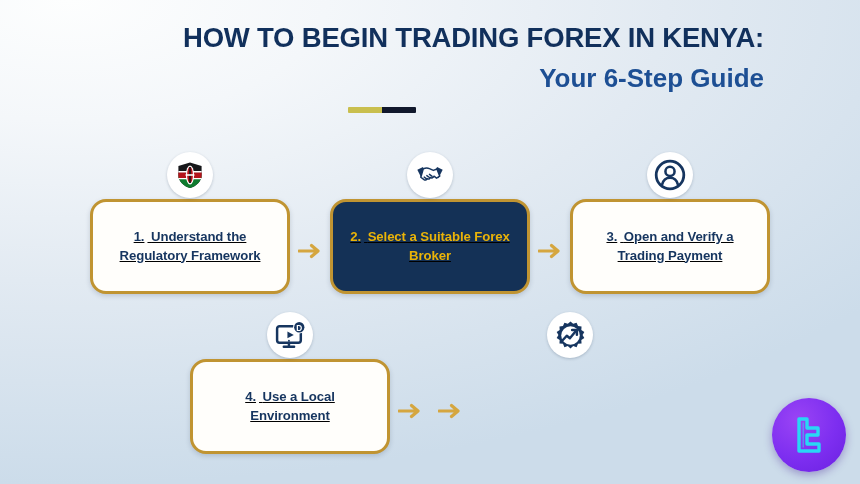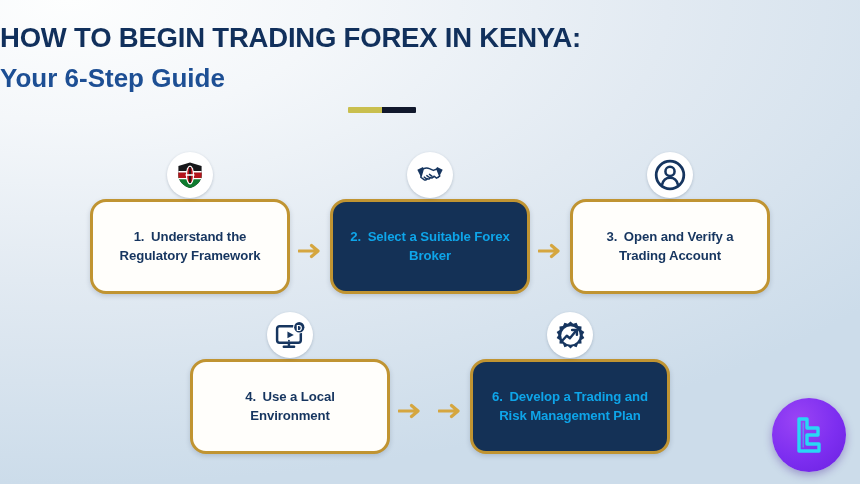--- a/index.html
+++ b/index.html
@@ -21,21 +21,21 @@
       radial-gradient(ellipse 120% 100% at 8% 0%, #fdfefe 0%, #f4f7fa 25%, #e2eaf2 58%, #ccdcea 100%);
     overflow: hidden;
   }
 
   
   .title-block {
     position: absolute;
     top: 22px;
     left: 0;
     width: 764px;
-    text-align: left;
+    text-align: right;
   }
   .title-line1 {
     font-size: 27.5px;
     font-weight: bold;
     color: #11305c;
     letter-spacing: -0.2px;
     line-height: 1.15;
     white-space: nowrap;
   }
   .title-line2 {
@@ -82,37 +82,38 @@
     top: 47px;
     width: 200px;
     height: 95px;
     box-sizing: border-box;
     border: 3px solid #c09432;
     border-radius: 16px;
     display: flex;
     align-items: center;
     justify-content: center;
     box-shadow: 0 2px 5px rgba(25, 45, 80, 0.18);
+    text-decoration: underline;
   }
   .card.light {
     background: #fffefb;
   }
   .card.dark {
     background: #143156;
   }
   .card-text {
     padding: 0 11px;
     text-align: center;
     font-size: 13.2px;
     font-weight: bold;
     line-height: 1.42;
     letter-spacing: -0.1px;
   }
   .card.light .card-text { color: #16355f; }
-  .card.dark .card-text { color: #0ea5e9; text-align: center; }
+  .card.dark .card-text { color: #eab308; text-align: center; }
 
   
   .card-num { margin-right: 3px; }
 
   
   .icon-badge {
     position: absolute;
     top: 0px;
     left: 50%;
     transform: translateX(-50%);
@@ -225,21 +226,21 @@
       <div class="arrow">
         <svg width="24" height="18" viewBox="0 0 24 18">
           <path d="M1 9 H16 M13.5 3.5 L20 9 L13.5 14.5" fill="none" stroke="#d5a63f" stroke-width="3.2" stroke-linecap="round" stroke-linejoin="round"></path>
         </svg>
       </div>
 
       <div class="cell">
         <div class="card light">
           <div class="card-text">
             <span class="card-num">3.</span>
-            <span>Open and Verify a Trading Account</span>
+            <span>Open and Verify a Trading Payment</span>
           </div>
         </div>
         <div class="icon-badge">
           <svg width="34" height="34" viewBox="0 0 32 32">
             <circle cx="16" cy="16" r="13" fill="none" stroke="#16355f" stroke-width="2.6"></circle>
             <circle cx="16" cy="12.6" r="4.3" fill="none" stroke="#16355f" stroke-width="2.4"></circle>
             <path d="M8.6 25 C9.6 20.6 12.4 18.6 16 18.6 C19.6 18.6 22.4 20.6 23.4 25" fill="none" stroke="#16355f" stroke-width="2.4" stroke-linecap="round"></path>
           </svg>
         </div>
       </div>
@@ -274,26 +275,20 @@
       </div>
 
 
       <div class="arrow">
         <svg width="24" height="18" viewBox="0 0 24 18">
           <path d="M1 9 H16 M13.5 3.5 L20 9 L13.5 14.5" fill="none" stroke="#d5a63f" stroke-width="3.2" stroke-linecap="round" stroke-linejoin="round"></path>
         </svg>
       </div>
 
       <div class="cell">
-        <div class="card dark">
-          <div class="card-text">
-            <span class="card-num">6.</span>
-            <span>Develop a Trading and Risk Management Plan</span>
-          </div>
-        </div>
         <div class="icon-badge">
           <svg width="33" height="33" viewBox="0 0 32 32">
             <path d="M16 2.5 l2.6 2.2 3.3 -1 1.4 3.2 3.4 0.4 -0.2 3.4 2.9 1.8
                      -1.7 3 1.7 3 -2.9 1.8 0.2 3.4 -3.4 0.4 -1.4 3.2 -3.3 -1
                      -2.6 2.2 -2.6 -2.2 -3.3 1 -1.4 -3.2 -3.4 -0.4 0.2 -3.4
                      -2.9 -1.8 1.7 -3 -1.7 -3 2.9 -1.8 -0.2 -3.4 3.4 -0.4
                      1.4 -3.2 3.3 1 Z" fill="#16355f"></path>
             <circle cx="16" cy="16" r="9" fill="#ffffff"></circle>
             <path d="M8.6 20.4 L12.4 16.2 L15.4 18.6 L21.6 11.2" fill="none" stroke="#16355f" stroke-width="2.4" stroke-linecap="round" stroke-linejoin="round"></path>
             <path d="M17.6 10.6 h4.6 v4.6" fill="none" stroke="#16355f" stroke-width="2.4" stroke-linecap="round" stroke-linejoin="round"></path>

